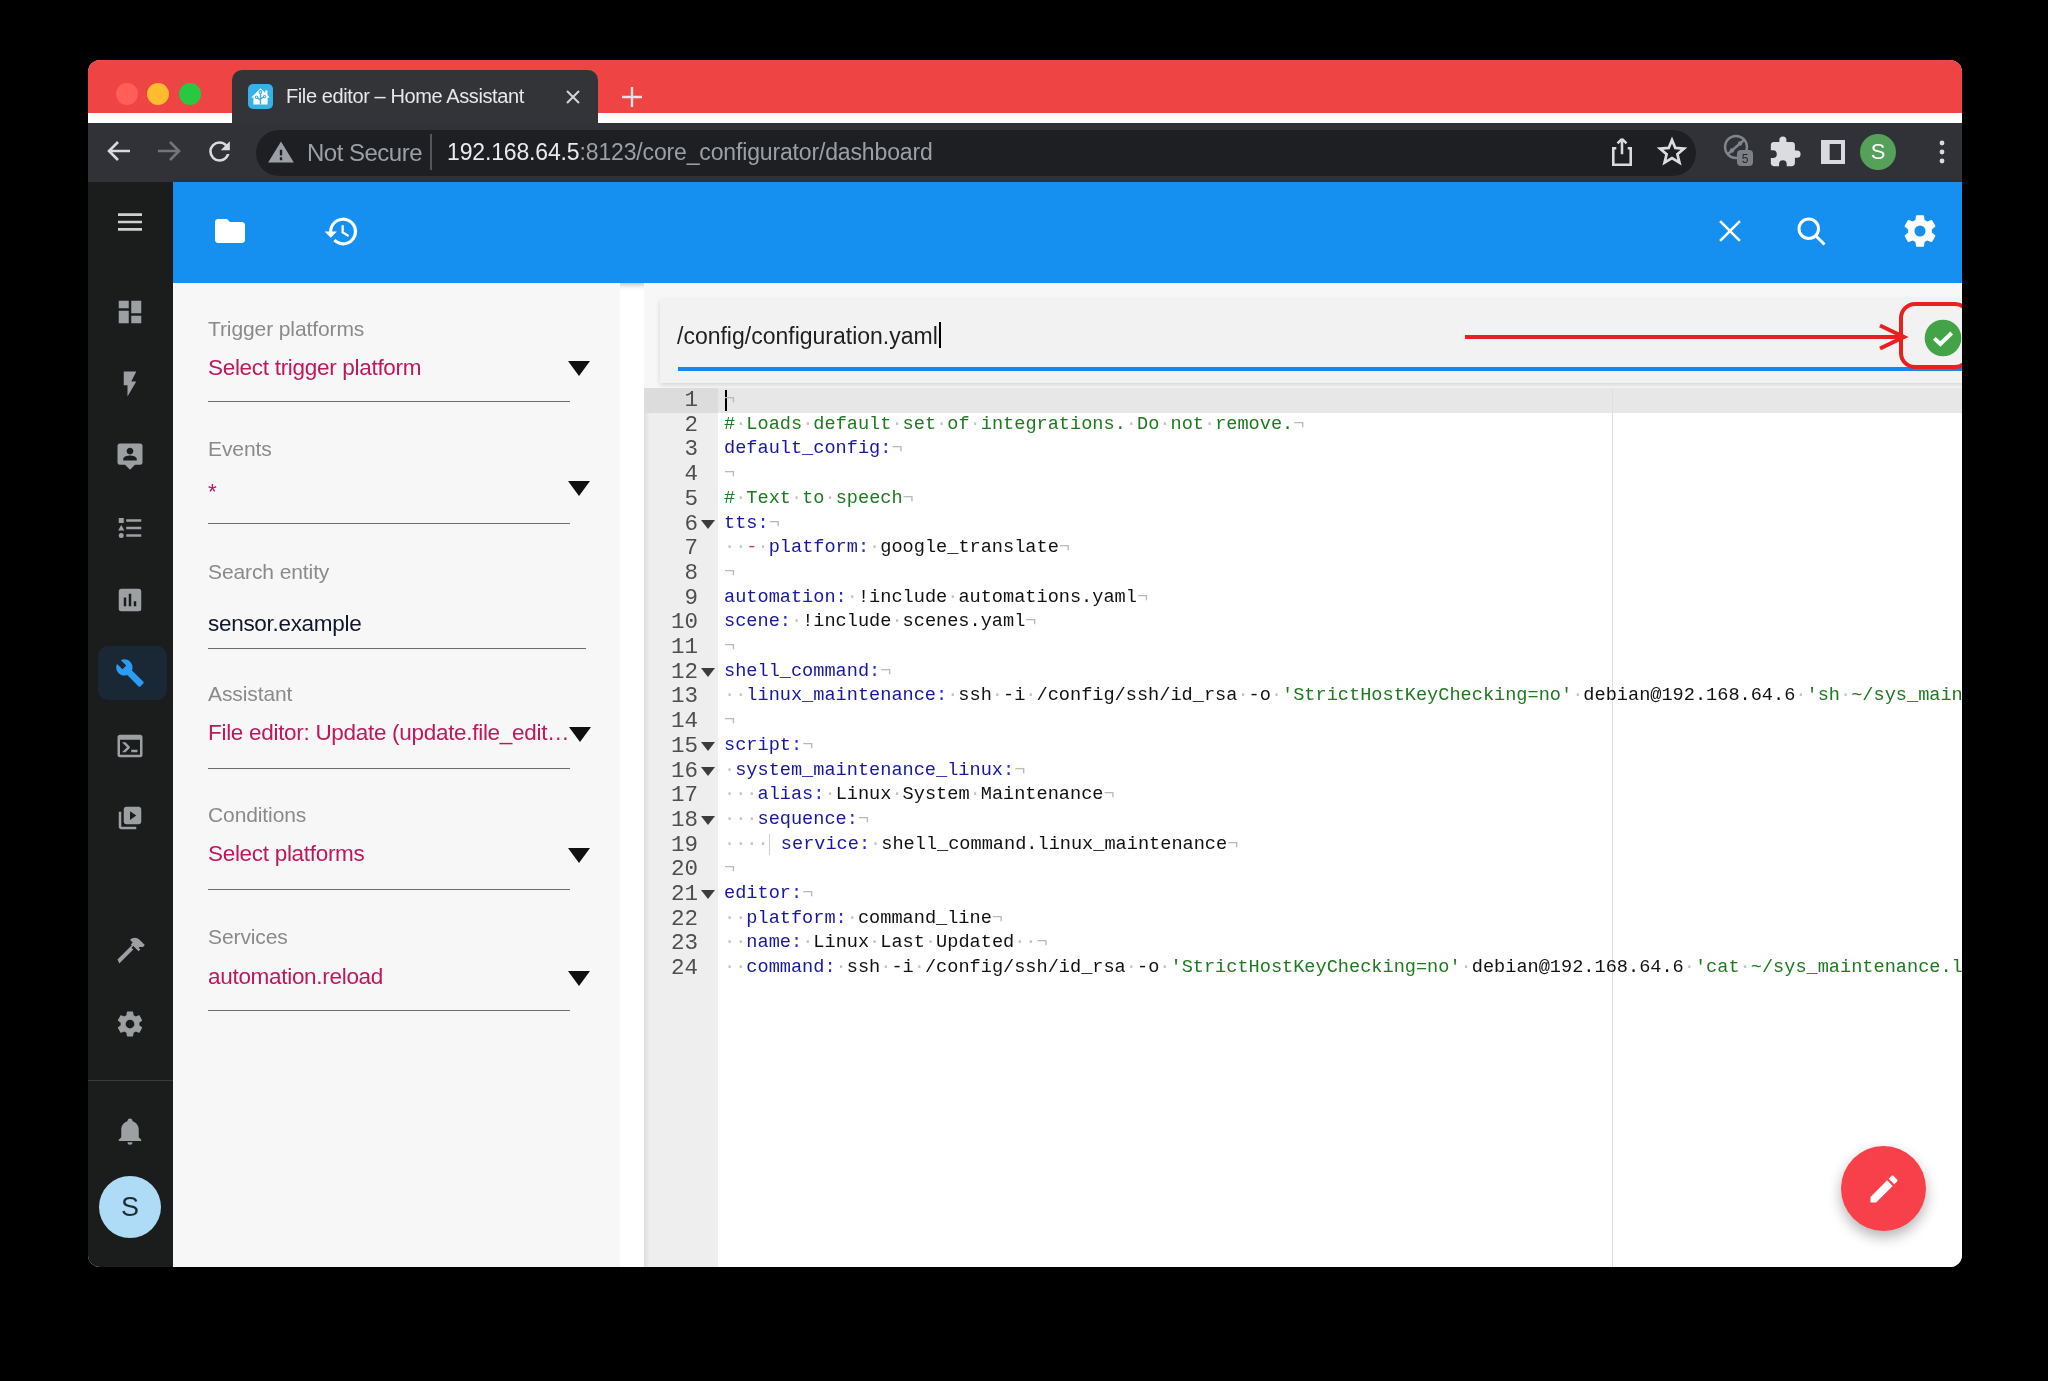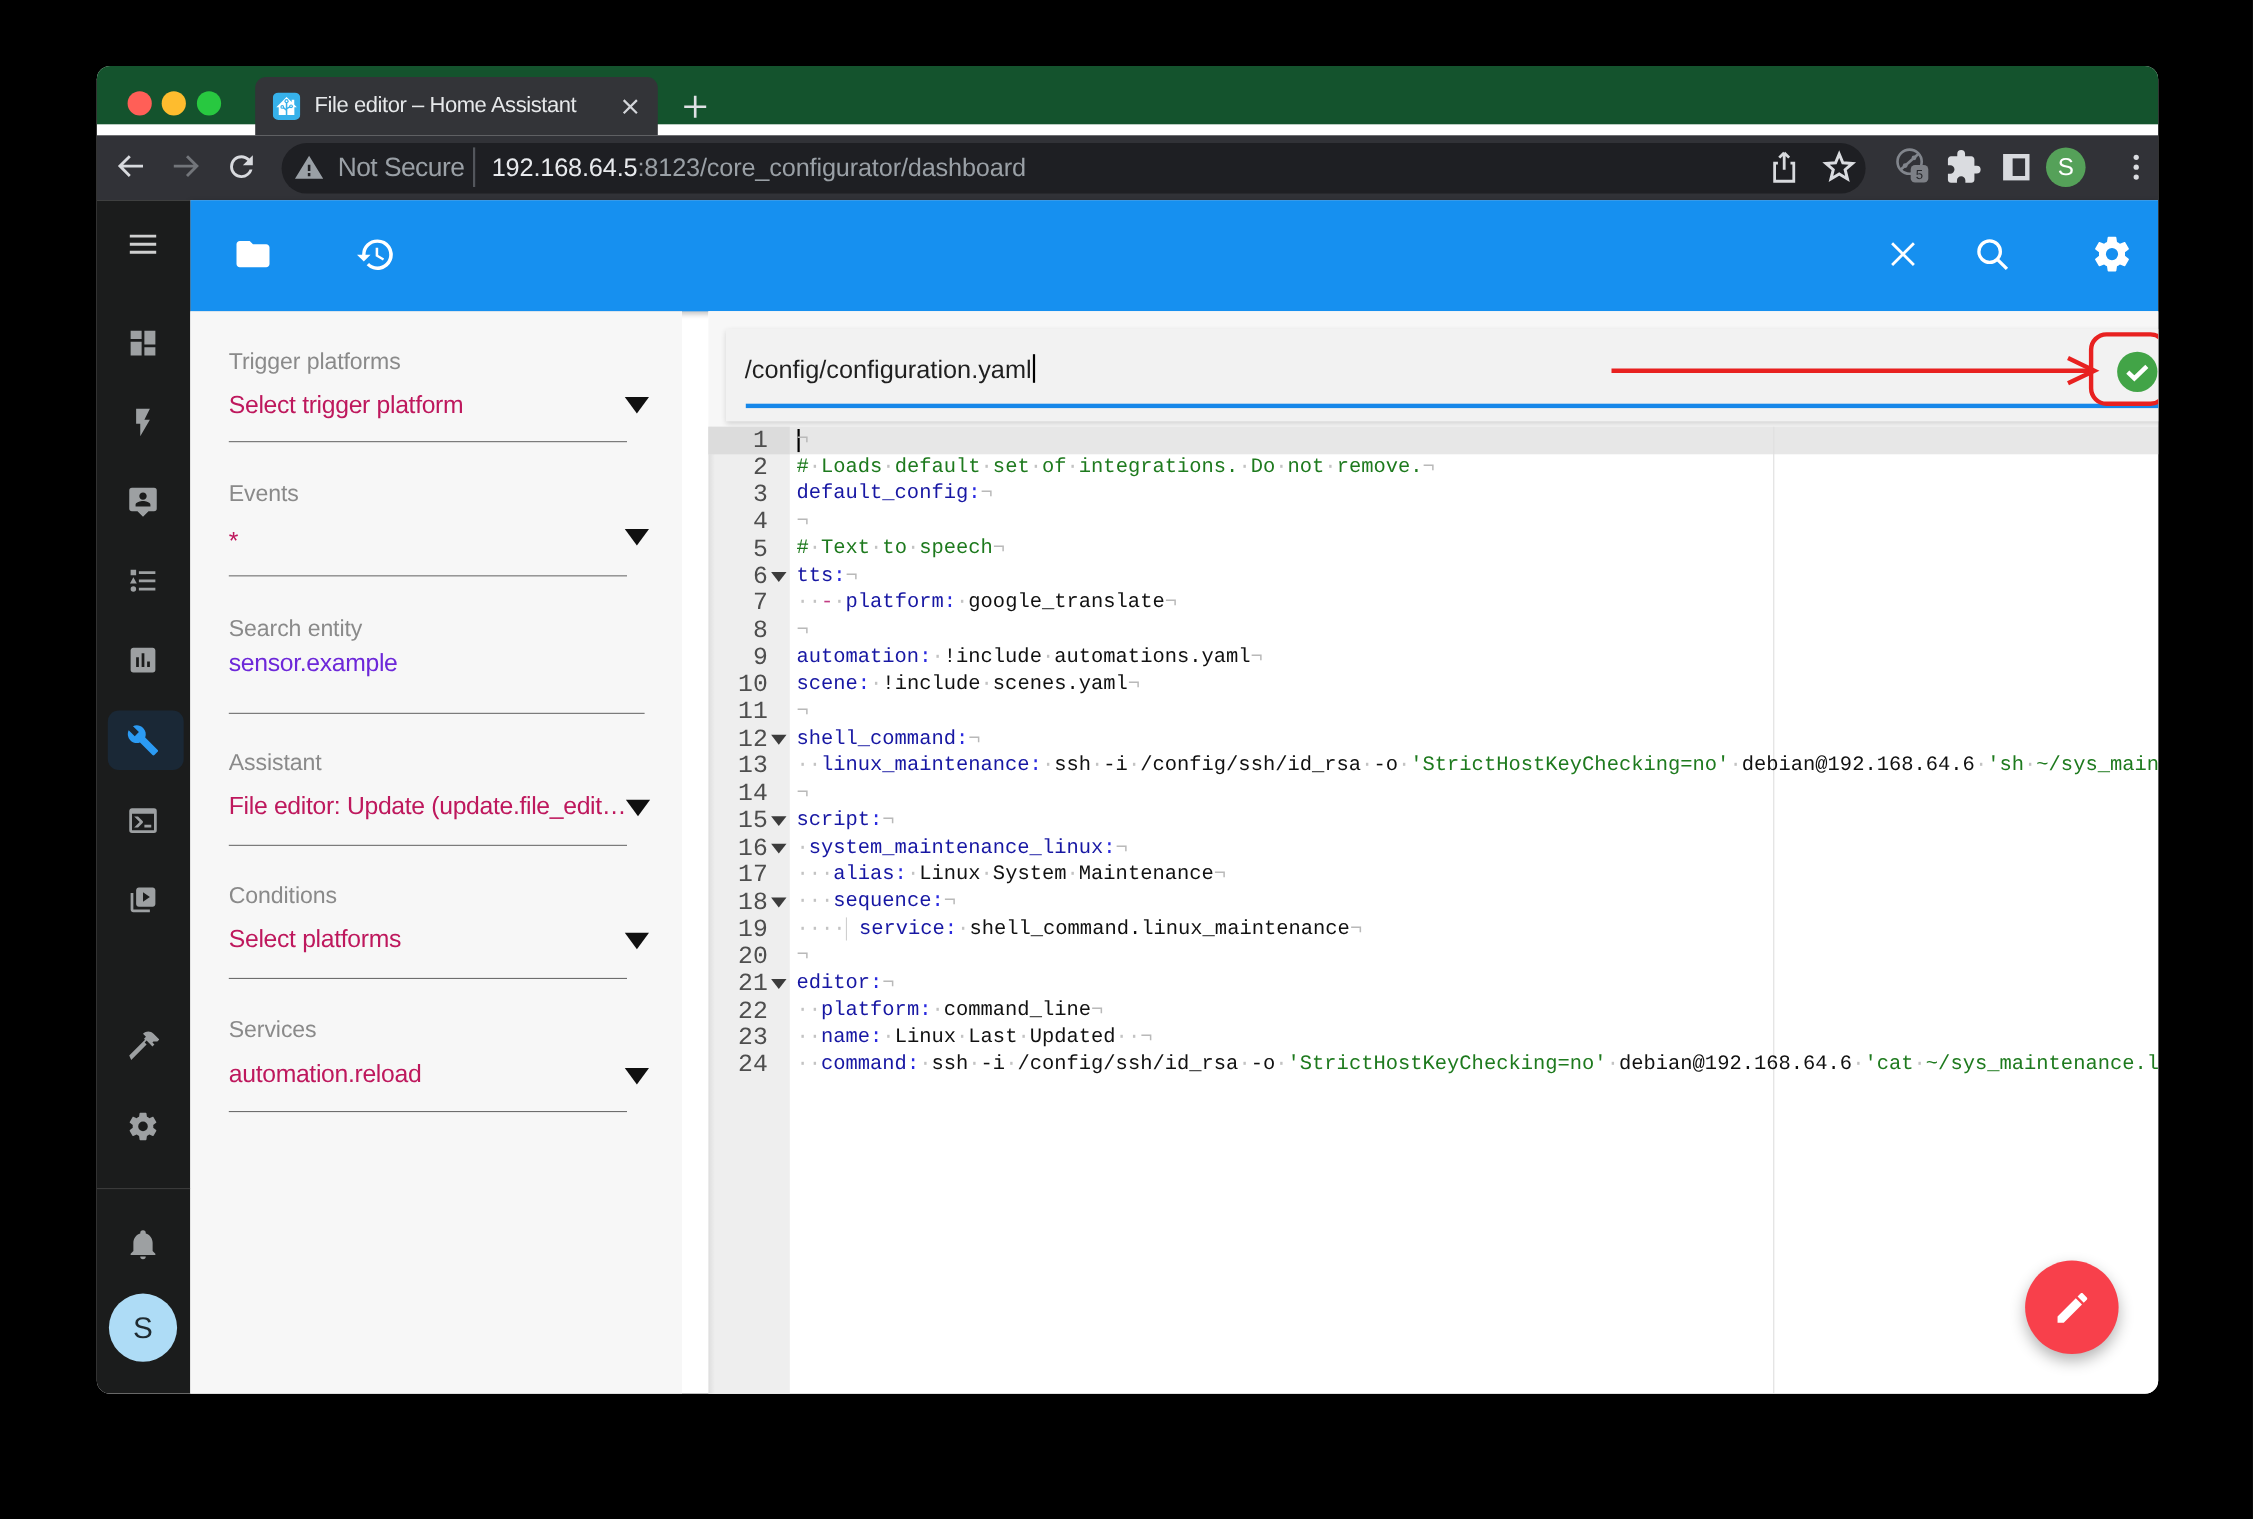--- a/index.html
+++ b/index.html
@@ -1,20 +1,20 @@
 <!DOCTYPE html>
 <html><head>
 <meta charset="utf-8">
 <style>
 *{margin:0;padding:0;box-sizing:border-box}
 html,body{width:2048px;height:1381px;background:#000;overflow:hidden}
 body{font-family:"Liberation Sans",sans-serif;position:relative}
 .abs{position:absolute}
 .win{position:absolute;left:88px;top:60px;width:1874px;height:1207px;border-radius:12px;overflow:hidden;background:#fff}
-.tabstrip{position:absolute;left:0;top:0;width:100%;height:53px;background:#14532d}
+.tabstrip{position:absolute;left:0;top:0;width:100%;height:53px;background:#ef4444}
 .tl{position:absolute;top:23px;width:22px;height:22px;border-radius:50%}
 .tab{position:absolute;left:144px;top:10px;width:366px;height:53px;background:#333438;border-radius:10px 10px 0 0}
 .tabtitle{position:absolute;left:54px;top:15px;font-size:20px;color:#e6e8ea;white-space:nowrap;letter-spacing:-.4px}
 .toolbar{position:absolute;left:0;top:63px;width:100%;height:59px;background:#313237}
 .pill{position:absolute;left:168px;top:7px;width:1440px;height:46px;border-radius:23px;background:#1e1f23}
 .bluebar{position:absolute;left:85px;top:122px;width:1789px;height:101px;background:#1690f0;box-shadow:0 2px 5px rgba(0,0,0,.25)}
 .sidebar{position:absolute;left:0;top:122px;width:85px;height:1085px;background:#1b1c1c}
 .lpanel{position:absolute;left:85px;top:223px;width:447px;height:984px;background:#f7f7f7}
 .editor{position:absolute;left:556px;top:223px;width:1342px;height:984px;background:#fff}
 .flabel{position:absolute;font-size:21px;color:#8a8a8a;letter-spacing:-.1px}
@@ -197,21 +197,21 @@
     <div class="fvalue" style="left:35px;top:72px">Select trigger platform</div>
     <div class="farrow" style="left:395px;top:78px"></div>
     <div class="fline" style="left:35px;top:118px;width:362px"></div>
 
     <div class="flabel" style="left:35px;top:154px">Events</div>
     <div class="fvalue" style="left:35px;top:196px">*</div>
     <div class="farrow" style="left:395px;top:198px"></div>
     <div class="fline" style="left:35px;top:240px;width:362px"></div>
 
     <div class="flabel" style="left:35px;top:277px">Search entity</div>
-    <div class="fvalue" style="left:35px;top:307px;color:#6d28d9">sensor.example</div>
+    <div class="fvalue" style="left:35px;top:328px;color:#0f172a">sensor.example</div>
     <div class="fline" style="left:35px;top:365px;width:378px"></div>
 
     <div class="flabel" style="left:35px;top:399px">Assistant</div>
     <div class="fvalue" style="left:35px;top:437px">File editor: Update (update.file_edit…</div>
     <div class="farrow" style="left:396px;top:444px"></div>
     <div class="fline" style="left:35px;top:485px;width:362px"></div>
 
     <div class="flabel" style="left:35px;top:520px">Conditions</div>
     <div class="fvalue" style="left:35px;top:558px">Select platforms</div>
     <div class="farrow" style="left:395px;top:565px"></div>

